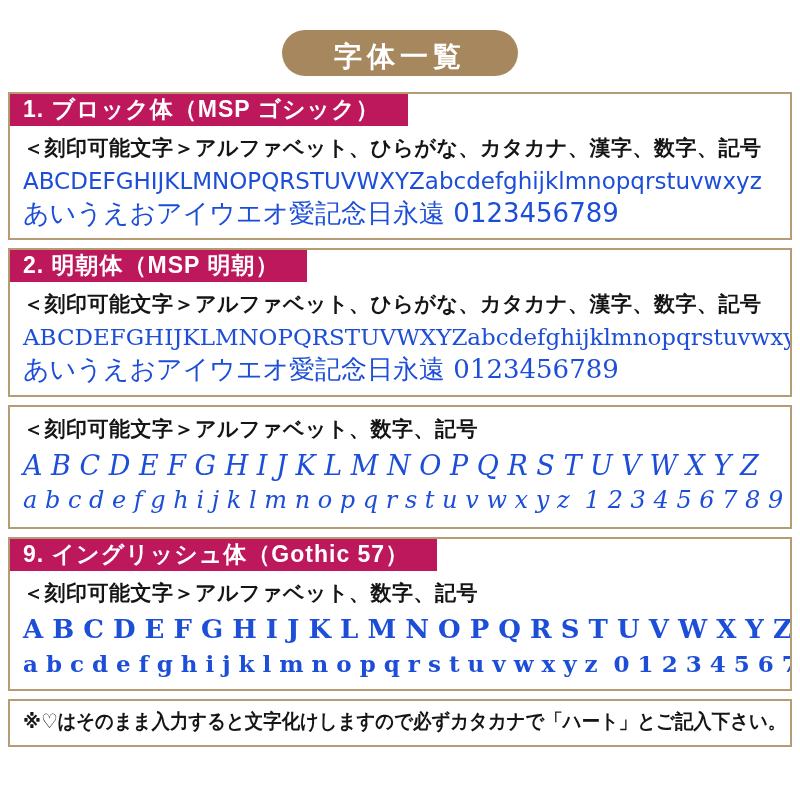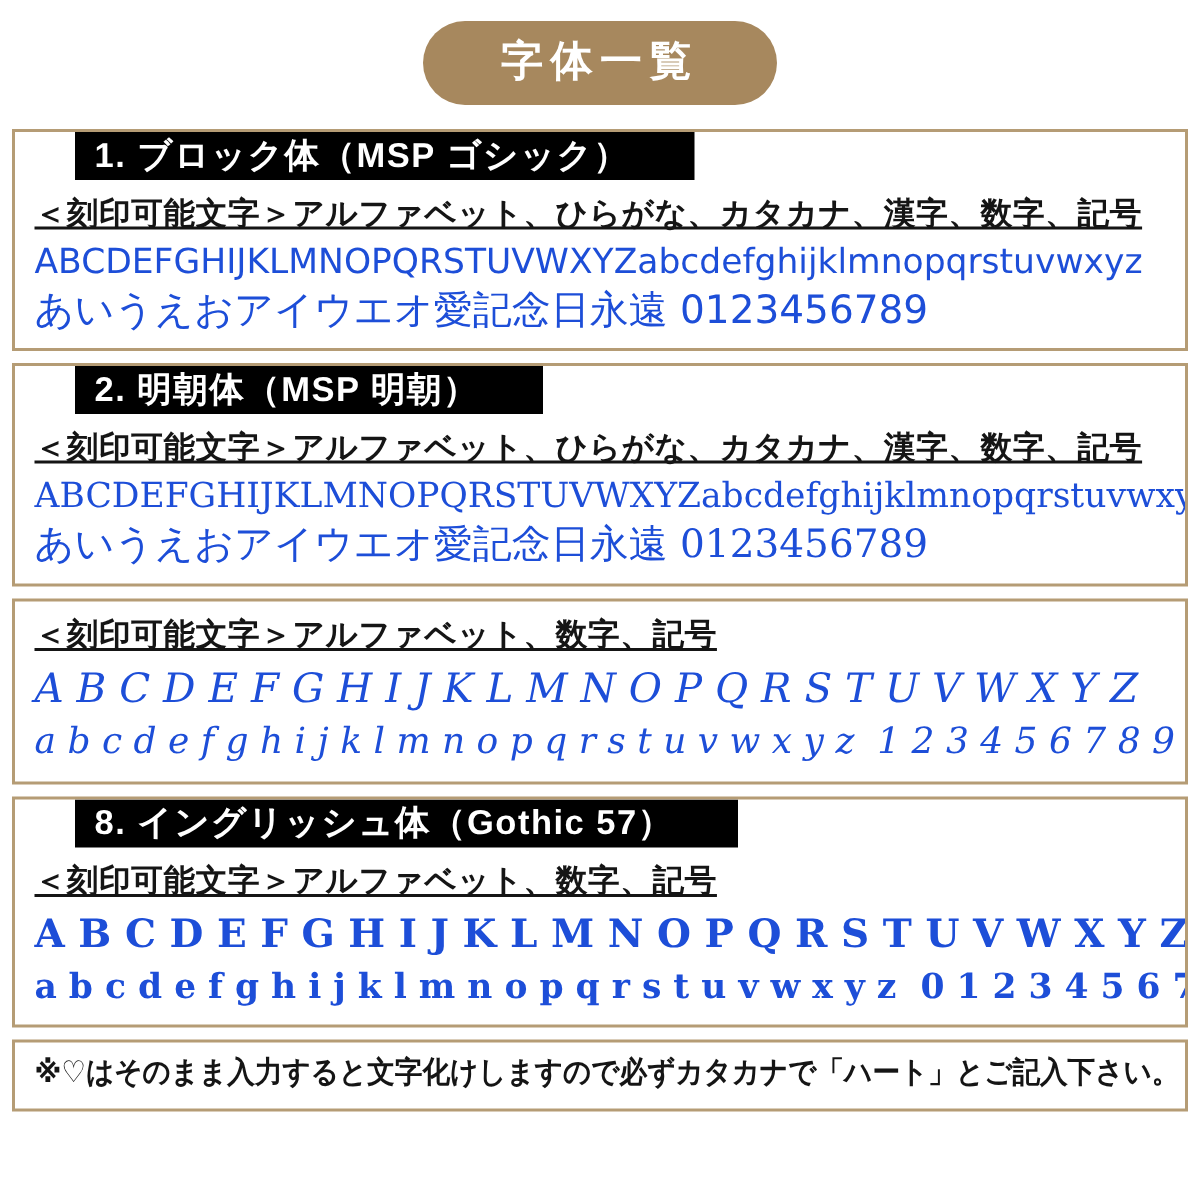--- a/index.html
+++ b/index.html
@@ -6,58 +6,56 @@
   body {
     width: 800px; height: 800px;
     background: #ffffff;
     font-family: "Liberation Sans", "DejaVu Sans", sans-serif;
     overflow: hidden;
   }
   .page { padding: 14px 8px 0; }
 
   .title-pill {
     width: fit-content;
-    margin: 0 auto 16px;
+    margin: 16px auto 16px;
     background: #a7885e;
     color: #ffffff;
     font-size: 28px;
     font-weight: bold;
     letter-spacing: 5px;
-    padding: 8px 52px 10px;
+    padding: 8px 52px 0;
     border-radius: 32px;
   }
 
   .fontbox {
     border: 2px solid #b59c75;
     margin-bottom: 8px;
     overflow: hidden;
     background: #ffffff;
   }
   .fontbox-header {
     width: fit-content;
-    background: #000000;
+    background: #be185d;
     color: #ffffff;
     font-weight: bold;
     font-size: 23px;
     line-height: 31px;
-    padding: 0 43px 1px 13px;
+    padding: 0 28px 1px 13px;
     letter-spacing: 1px;
     white-space: nowrap;
-    margin-left: 40px;
   }
   .fontbox-body { padding: 5px 13px 9px; }
 
   .chars-label {
     font-size: 21px;
     font-weight: bold;
     color: #151515;
     margin: 3px 0 5px;
     letter-spacing: 0.5px;
     white-space: nowrap;
-    text-decoration: underline;
   }
 
   .sample { color: #1d4ed8; white-space: pre; }
   .s-gothic-latin { font-family: "DejaVu Sans", "Liberation Sans", sans-serif; font-size: 23px; line-height: 1.3; }
   .s-gothic-jp    { font-family: "DejaVu Sans", sans-serif; font-size: 26px; line-height: 1.25; }
   .s-mincho-latin { font-family: "DejaVu Serif", "Liberation Serif", serif; font-size: 23px; line-height: 1.3; }
   .s-mincho-jp    { font-family: "DejaVu Serif", serif; font-size: 26px; line-height: 1.25; }
   .s-script-uc { font-family: "DejaVu Serif", serif; font-style: italic; font-size: 27px; line-height: 1.35; }
   .s-script-lc { font-family: "DejaVu Serif", serif; font-style: italic; font-size: 24px; line-height: 1.4; }
   .s-black-uc  { font-family: "DejaVu Serif", serif; font-weight: bold; font-size: 26px; line-height: 1.35; }
@@ -99,21 +97,21 @@
 
   <section class="fontbox">
     <div class="fontbox-body">
       <div class="chars-label">＜刻印可能文字＞アルファベット、数字、記号</div>
       <div class="sample s-script-uc">A B C D E F G H I J K L M N O P Q R S T U V W X Y Z</div>
       <div class="sample s-script-lc">a b c d e f g h i j k l m n o p q r s t u v w x y z  1 2 3 4 5 6 7 8 9</div>
     </div>
   </section>
 
   <section class="fontbox">
-    <div class="fontbox-header">8. イングリッシュ体（Gothic 57）</div>
+    <div class="fontbox-header">9. イングリッシュ体（Gothic 57）</div>
     <div class="fontbox-body">
       <div class="chars-label">＜刻印可能文字＞アルファベット、数字、記号</div>
       <div class="sample s-black-uc">A B C D E F G H I J K L M N O P Q R S T U V W X Y Z</div>
       <div class="sample s-black-lc">a b c d e f g h i j k l m n o p q r s t u v w x y z  0 1 2 3 4 5 6 7 8 9</div>
     </div>
   </section>
 
   <section class="fontbox">
     <div class="fontbox-body">
       <div class="note note-long">※♡はそのまま入力すると文字化けしますので必ずカタカナで「ハート」とご記入下さい。</div>

